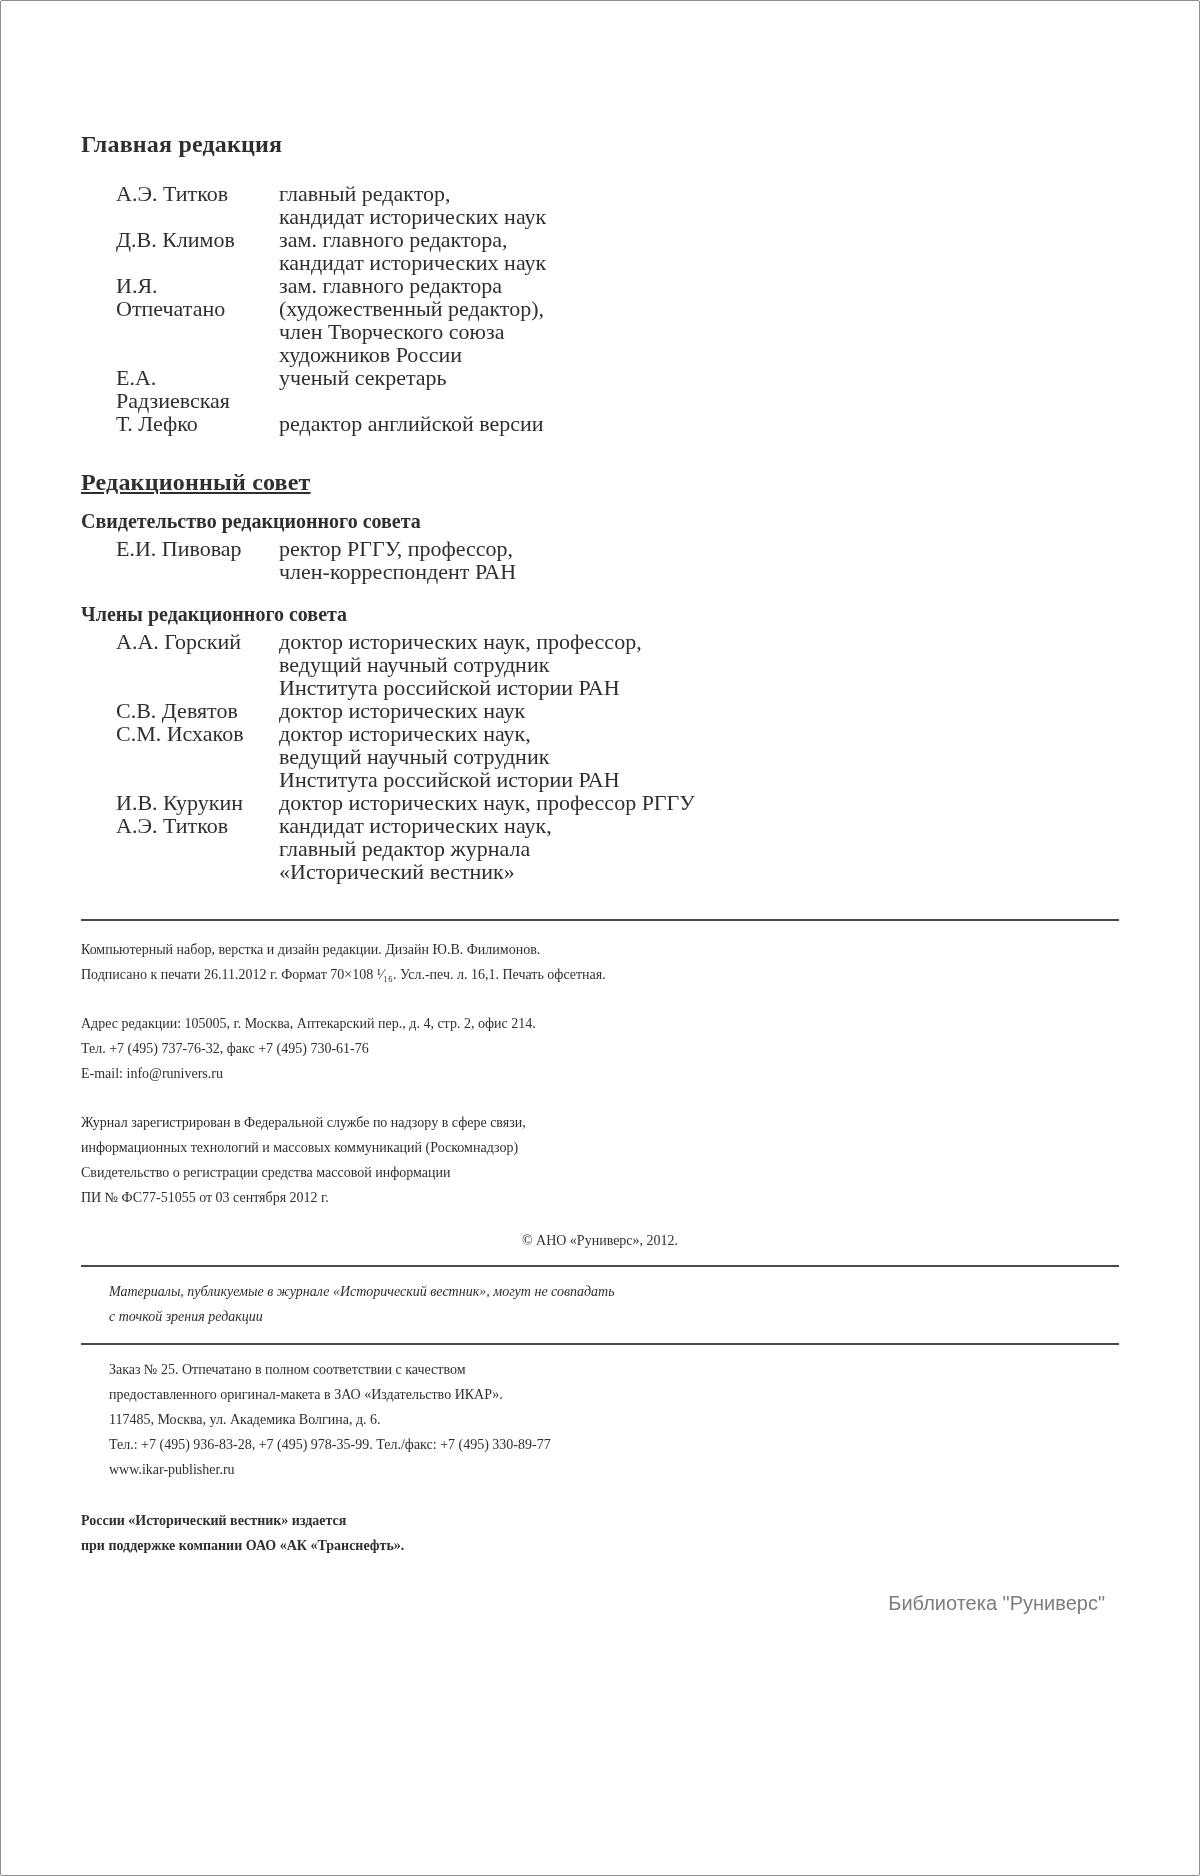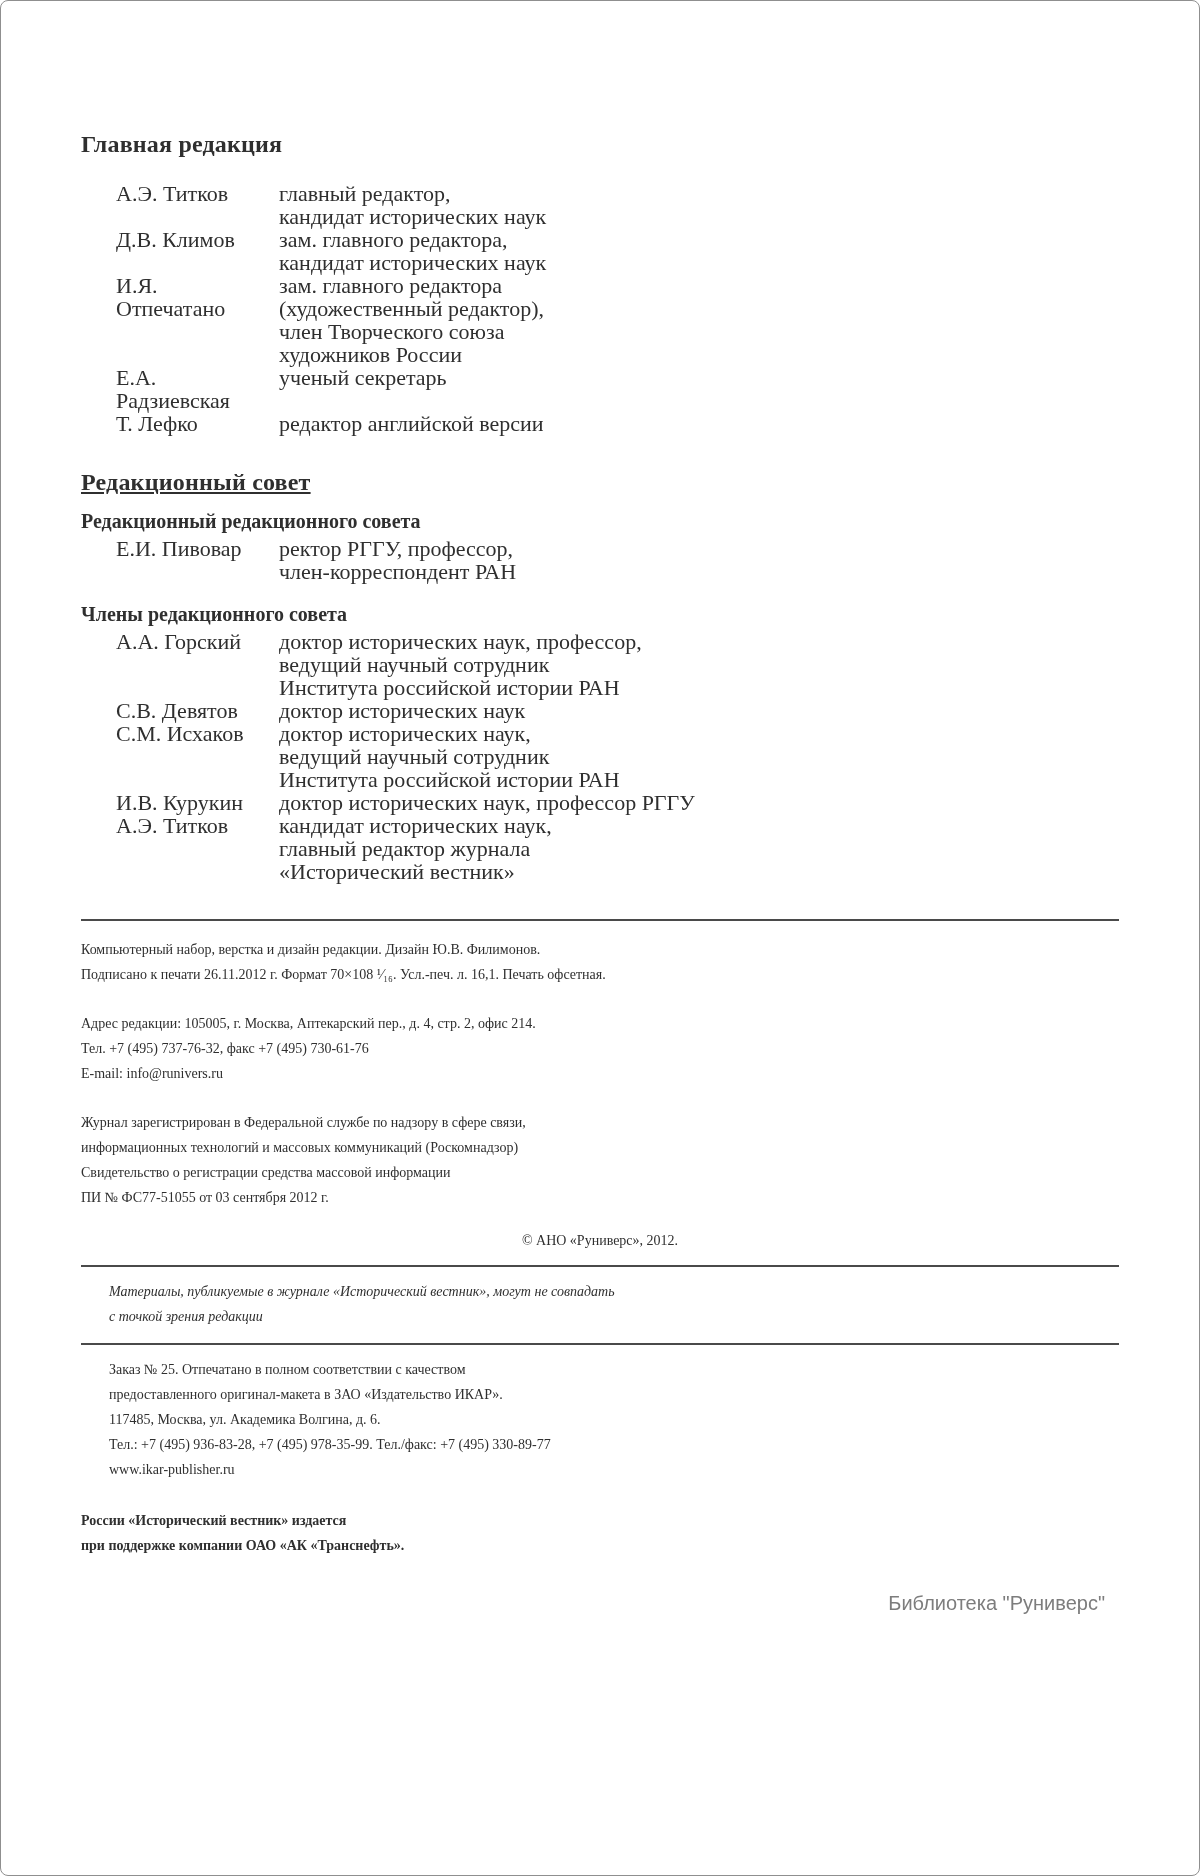--- a/index.html
+++ b/index.html
@@ -3,21 +3,21 @@
 <meta charset="utf-8">
 <style>
   html, body { margin: 0; padding: 0; background: #ffffff; }
   .page {
     position: relative;
     width: 1200px;
     height: 1876px;
     box-sizing: border-box;
     background: #ffffff;
     border: 1px solid #8f8f8f;
-    border-radius: 8px;
+    border-radius: 2px;
     overflow: hidden;
     font-family: "Liberation Serif", "DejaVu Serif", serif;
     color: #2f2f2f;
   }
   .content { padding: 130px 80px 0 80px; }
 
   .h-main {
     font-size: 24px;
     font-weight: bold;
     letter-spacing: 0.2px;
@@ -95,21 +95,21 @@
 член Творческого союза
 художников России</div>
       <div class="name">Е.А. Радзиевская</div>
       <div class="role">ученый секретарь</div>
       <div class="name">Т. Лефко</div>
       <div class="role">редактор английской версии</div>
     </div>
 
     <div class="h-main council-title">Редакционный совет</div>
 
-    <div class="h-sub">Редакционный редакционного совета</div>
+    <div class="h-sub">Свидетельство редакционного совета</div>
     <div class="grid">
       <div class="name">Е.И. Пивовар</div>
       <div class="role">ректор РГГУ, профессор,
 член-корреспондент РАН</div>
     </div>
 
     <div class="h-sub members">Члены редакционного совета</div>
     <div class="grid">
       <div class="name">А.А. Горский</div>
       <div class="role">доктор исторических наук, профессор,

